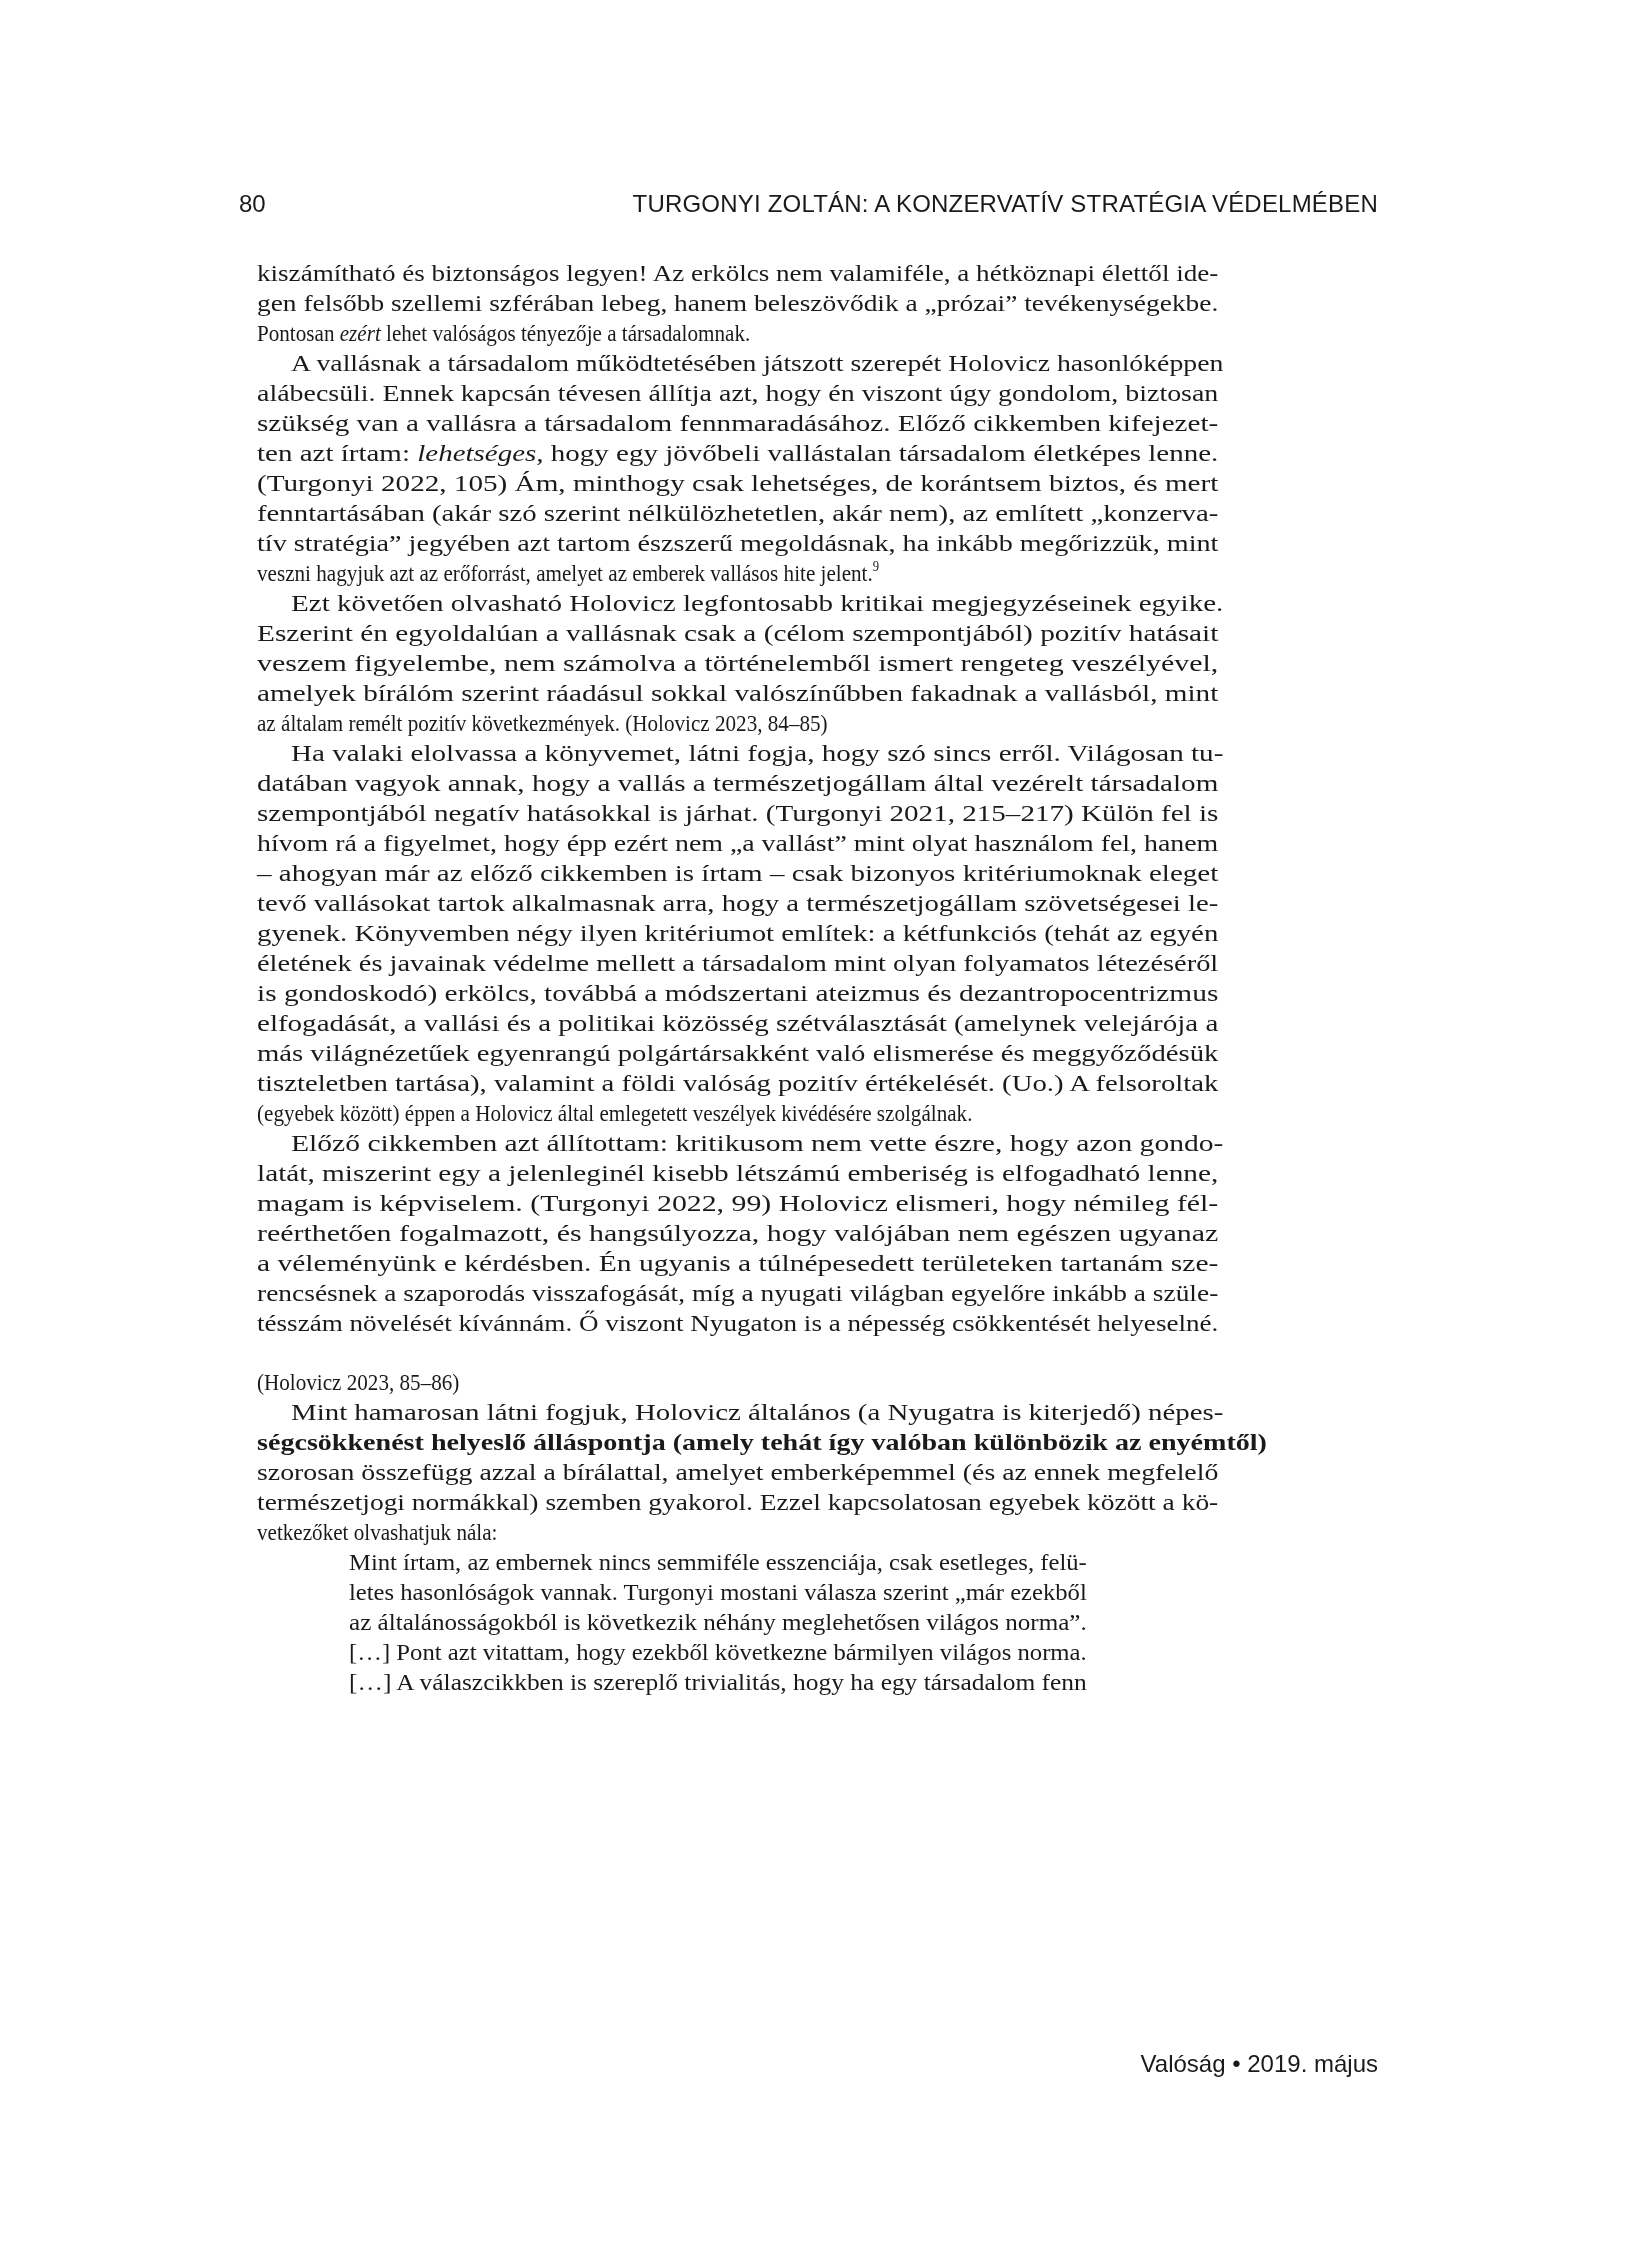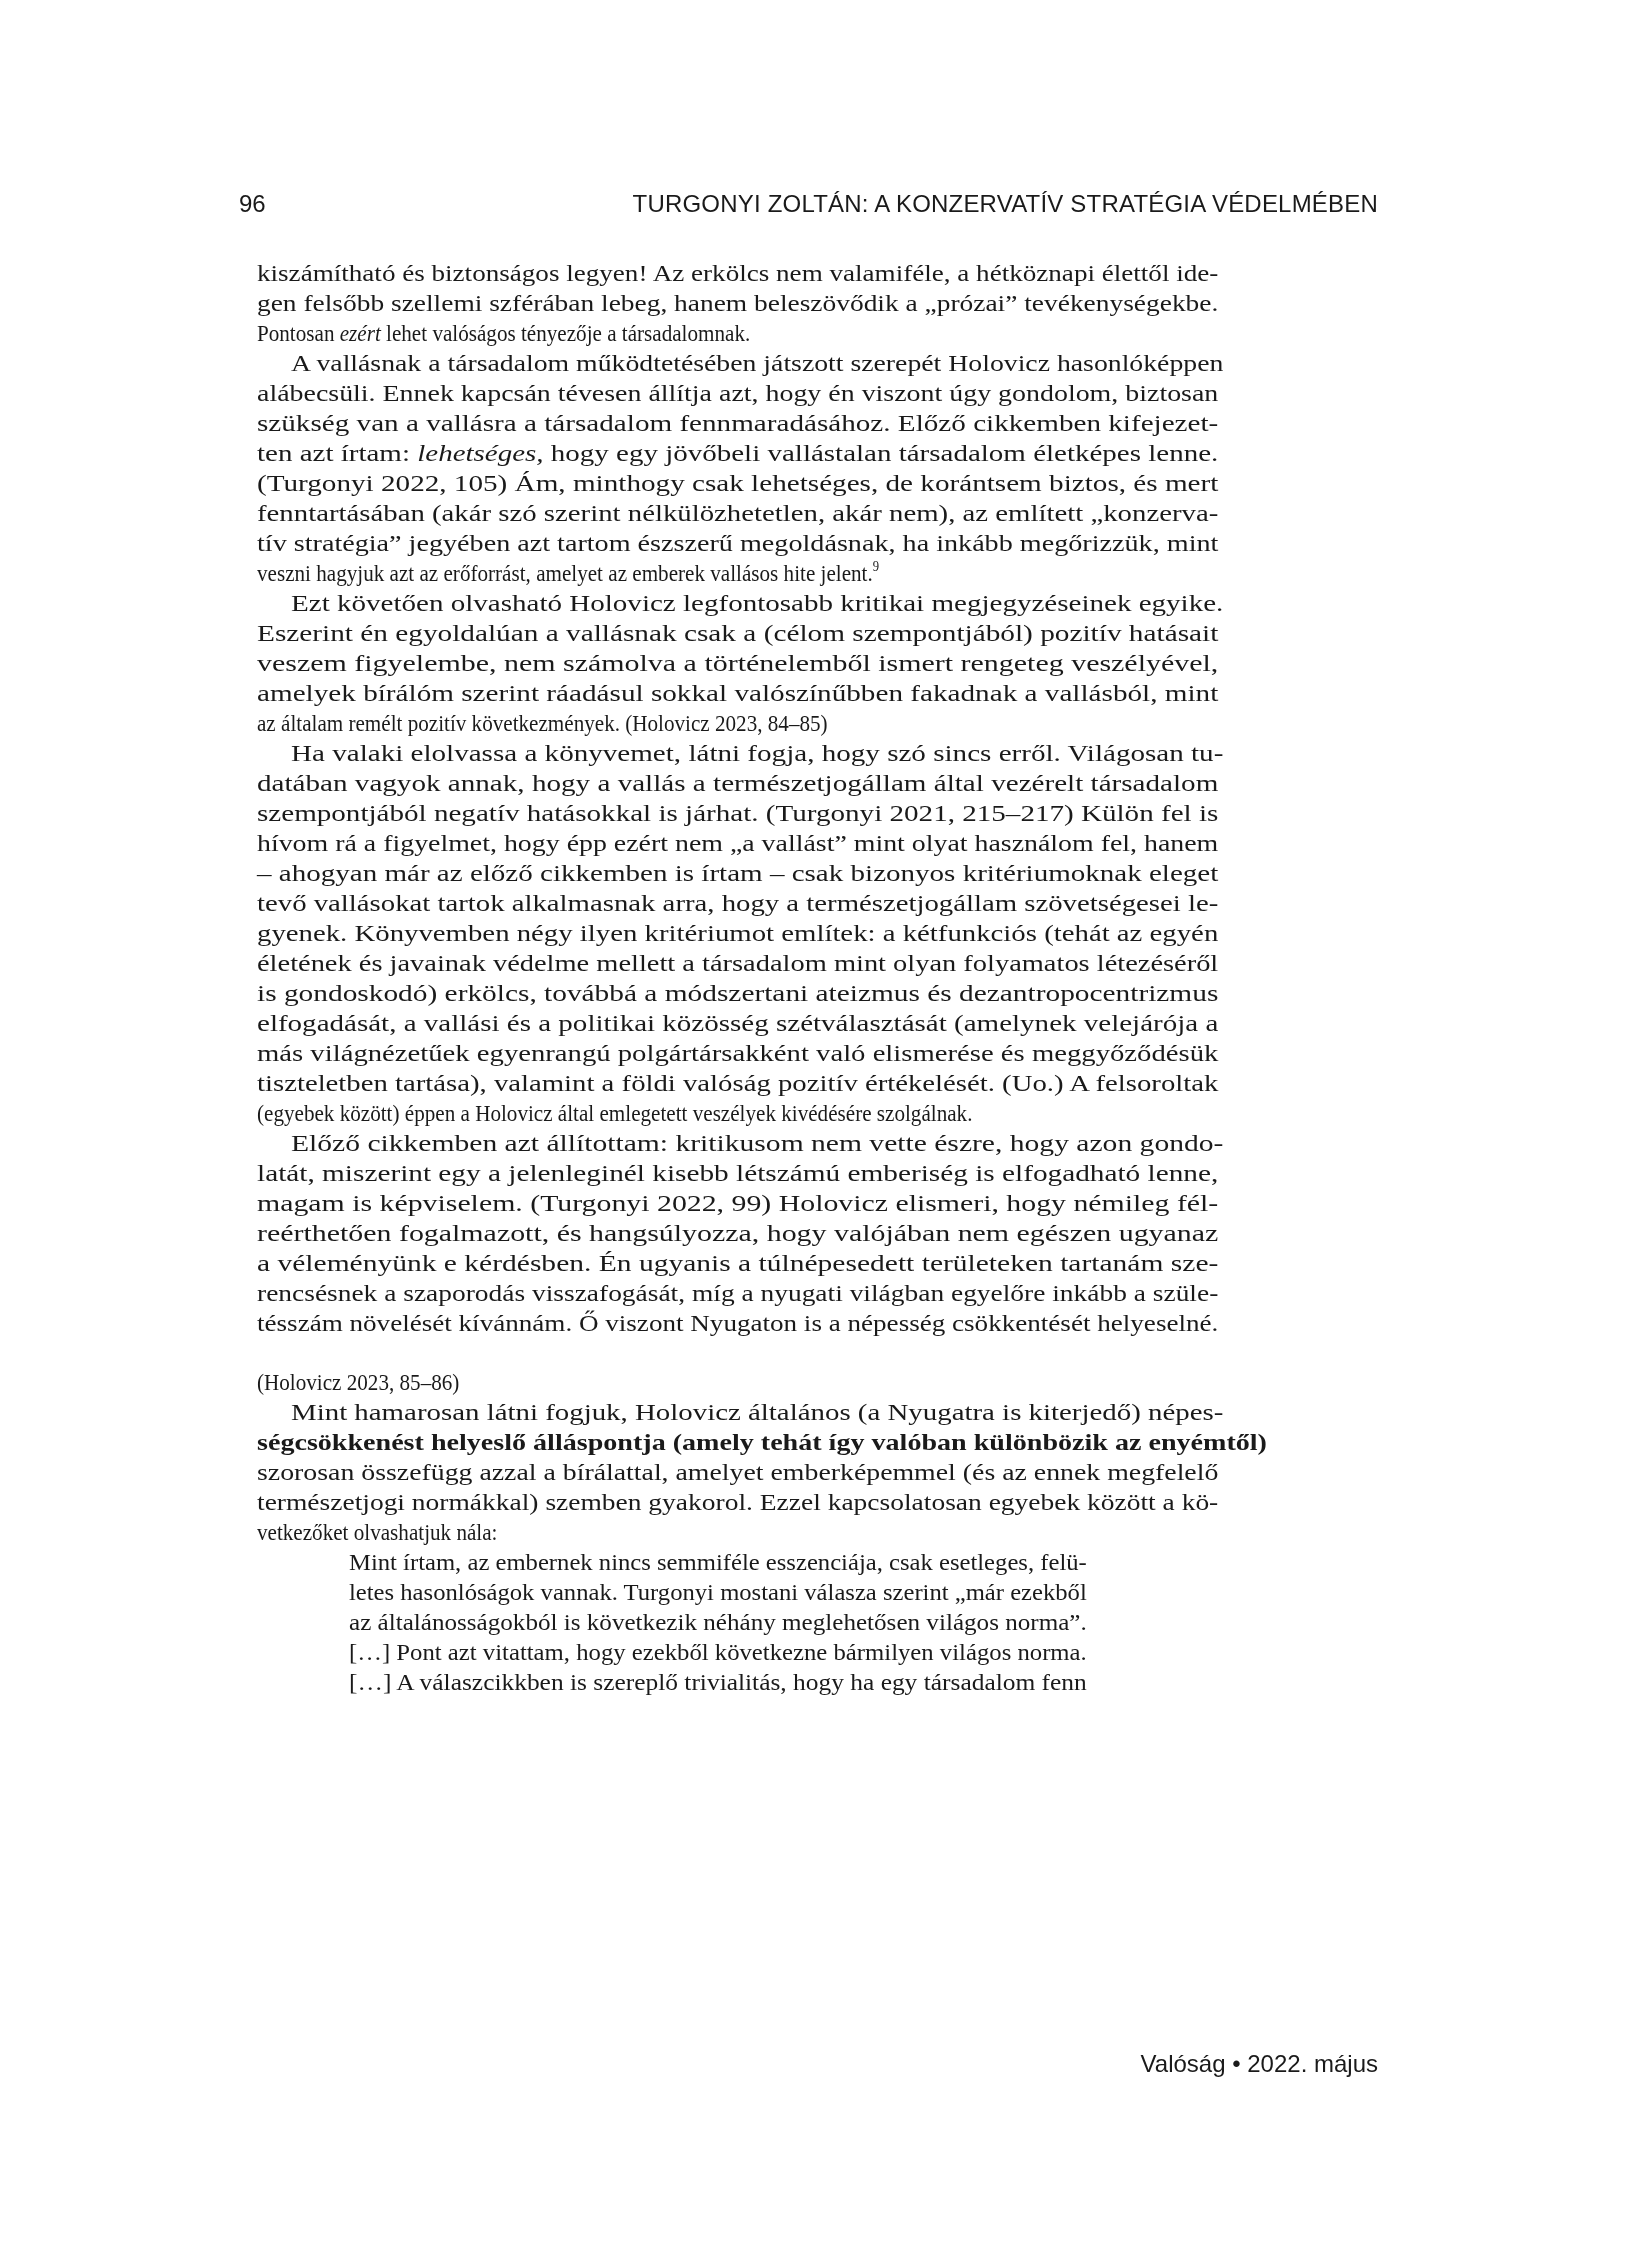--- a/index.html
+++ b/index.html
@@ -27,21 +27,21 @@
   .footer {
     position: absolute; top: 2050px; right: 250px;
     font-family: "Liberation Sans", sans-serif; font-size: 24px; color: #1a1a1a;
   }
 </style>
 </head>
 <body>
 
 <div class="page">
   <div class="running-head">
-    <span class="pg">96</span>
+    <span class="pg">80</span>
     <span class="title">TURGONYI ZOLTÁN: A KONZERVATÍV STRATÉGIA VÉDELMÉBEN</span>
   </div>
 
   <div class="body-text" id="body-text">
       <div class="line" style="text-align: left; text-align-last: left;"><span style="display: inline-block; transform: scaleX(1.1287); transform-origin: left center;">kiszámítható és biztonságos legyen! Az erkölcs nem valamiféle, a hétköznapi élettől ide-</span></div>
       <div class="line" style="text-align: left; text-align-last: left;"><span style="display: inline-block; transform: scaleX(1.1422); transform-origin: left center;">gen felsőbb szellemi szférában lebeg, hanem beleszövődik a „prózai” tevékenységekbe.</span></div>
       <div class="line last" style="text-align: left; text-align-last: left;"><span style="display: inline-block; transform: scaleX(0.88); transform-origin: left center;">Pontosan <em>ezért</em> lehet valóságos tényezője a társadalomnak.</span></div>
       <div class="line indent" style="text-align: left; text-align-last: left;"><span style="display: inline-block; transform: scaleX(1.1562); transform-origin: left center;">A vallásnak a társadalom működtetésében játszott szerepét Holovicz hasonlóképpen</span></div>
       <div class="line" style="text-align: center; text-align-last: left;"><span style="display: inline-block; transform: scaleX(1.1632); transform-origin: left center;">alábecsüli. Ennek kapcsán tévesen állítja azt, hogy én viszont úgy gondolom, biztosan</span></div>
       <div class="line" style="text-align: left; text-align-last: left;"><span style="display: inline-block; transform: scaleX(1.2143); transform-origin: left center;">szükség van a vallásra a társadalom fennmaradásához. Előző cikkemben kifejezet-</span></div>
@@ -81,15 +81,15 @@
       <div class="line" style="text-align: left; text-align-last: left;"><span style="display: inline-block; transform: scaleX(1.1588); transform-origin: left center;">szorosan összefügg azzal a bírálattal, amelyet emberképemmel (és az ennek megfelelő</span></div>
       <div class="line" style="text-align: left; text-align-last: left;"><span style="display: inline-block; transform: scaleX(1.1448); transform-origin: left center;">természetjogi normákkal) szemben gyakorol. Ezzel kapcsolatosan egyebek között a kö-</span></div>
       <div class="line last" style="text-align: left; text-align-last: left;"><span style="display: inline-block; transform: scaleX(0.88); transform-origin: left center;">vetkezőket olvashatjuk nála:</span></div>
       <div class="line quote" style="text-align: left; text-align-last: left;"><span style="display: inline-block; transform: scaleX(1.027); transform-origin: left center;">Mint írtam, az embernek nincs semmiféle esszenciája, csak esetleges, felü-</span></div>
       <div class="line quote" style="text-align: left; text-align-last: left;"><span style="display: inline-block; transform: scaleX(1.0265); transform-origin: left center;">letes hasonlóságok vannak. Turgonyi mostani válasza szerint „már ezekből</span></div>
       <div class="line quote" style="text-align: left; text-align-last: left;"><span style="display: inline-block; transform: scaleX(1.0463); transform-origin: left center;">az általánosságokból is következik néhány meglehetősen világos norma”.</span></div>
       <div class="line quote" style="text-align: left; text-align-last: left;"><span style="display: inline-block; transform: scaleX(1.0297); transform-origin: left center;">[…] Pont azt vitattam, hogy ezekből következne bármilyen világos norma.</span></div>
       <div class="line quote" style="text-align: left; text-align-last: left;"><span style="display: inline-block; transform: scaleX(1.0593); transform-origin: left center;">[…] A válaszcikkben is szereplő trivialitás, hogy ha egy társadalom fenn</span></div>
     </div>
 
-  <div class="footer">Valóság • 2022. május</div>
+  <div class="footer">Valóság • 2019. május</div>
 </div>
 
 
 </body></html>

